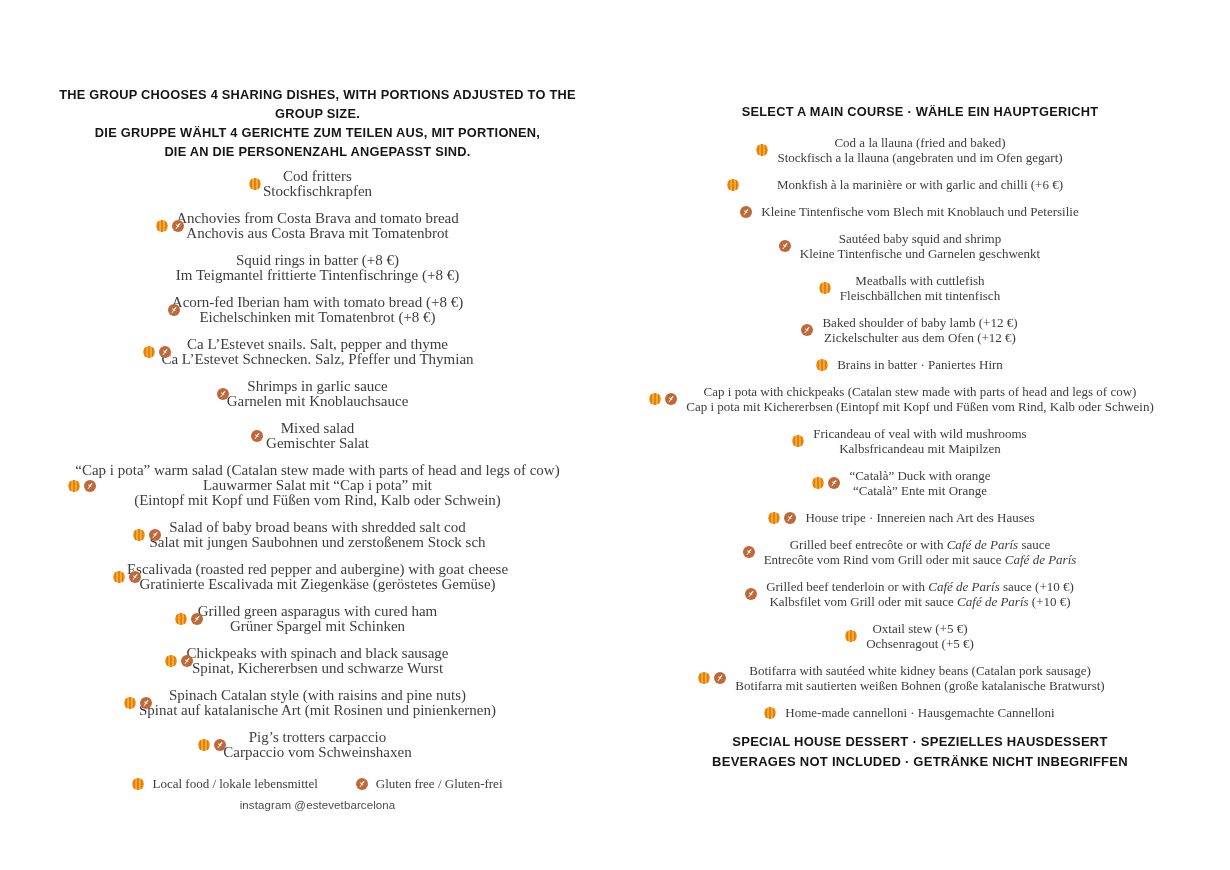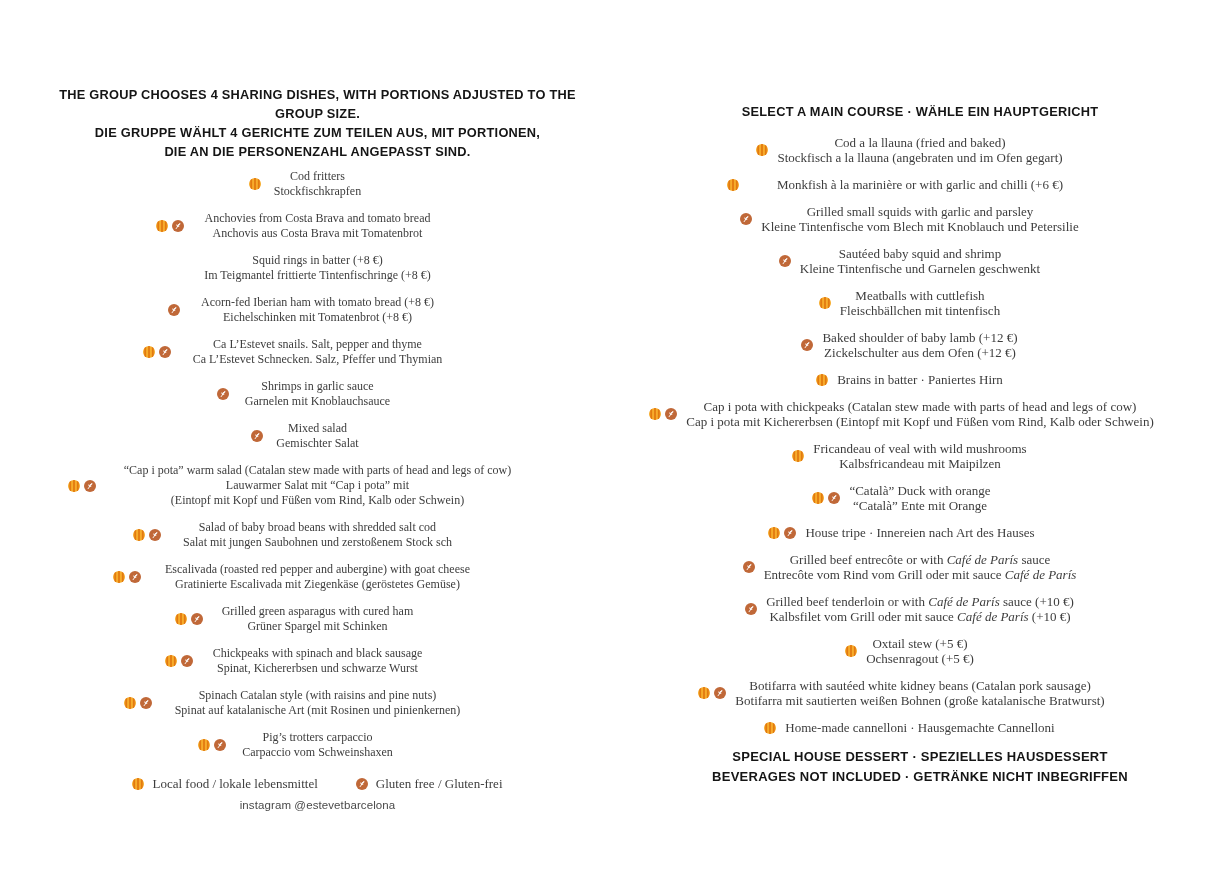--- a/index.html
+++ b/index.html
@@ -29,21 +29,21 @@
     text-align: center;
   }
   .col-left  .col-header { margin-bottom: 8px; }
   .col-right .col-header { margin-bottom: 14px; }
 
   .menu-item {
     position: relative;
     text-align: center;
     margin-bottom: 12px;
     color: #3d3d3d;
-    font-size: 12px;
+    font-size: 15px;
     line-height: 15px;
   }
   .col-right .menu-item { font-size: 13px; }
   .item-text { display: inline-block; }
   .icon-group {
     position: absolute;
     top: 50%;
     transform: translateY(-50%);
     display: flex;
     gap: 4px;
@@ -432,21 +432,21 @@
               <svg width="12" height="12" viewBox="0 0 12 12">
                 <circle cx="6" cy="6" r="6" fill="#C06838"></circle>
                 <g stroke="#ffffff" stroke-width="0.9" fill="none" stroke-linecap="round">
                   <path d="M4.1 8.7 L7.9 3.3"></path>
                   <path d="M4.5 5.1 l1.6 0.5"></path>
                   <path d="M5.3 6.6 l1.7 -0.4"></path>
                   <path d="M6.3 4.6 l1.5 -0.4"></path>
                 </g>
               </svg>
             </span>
-          </span><span class="item-text"><div class="item-line">Grilled small squids with garlic and parsley</div><div class="item-line">Kleine Tintenfische vom Blech mit Knoblauch und Petersilie</div></span></div>
+          </span><span class="item-text"><div class="item-line">Kleine Tintenfische vom Blech mit Knoblauch und Petersilie</div></span></div>
         <div class="menu-item"><span class="icon-group" style="left: 129px;">
             <span class="dish-icon">
               <svg width="12" height="12" viewBox="0 0 12 12">
                 <circle cx="6" cy="6" r="6" fill="#C06838"></circle>
                 <g stroke="#ffffff" stroke-width="0.9" fill="none" stroke-linecap="round">
                   <path d="M4.1 8.7 L7.9 3.3"></path>
                   <path d="M4.5 5.1 l1.6 0.5"></path>
                   <path d="M5.3 6.6 l1.7 -0.4"></path>
                   <path d="M6.3 4.6 l1.5 -0.4"></path>
                 </g>

